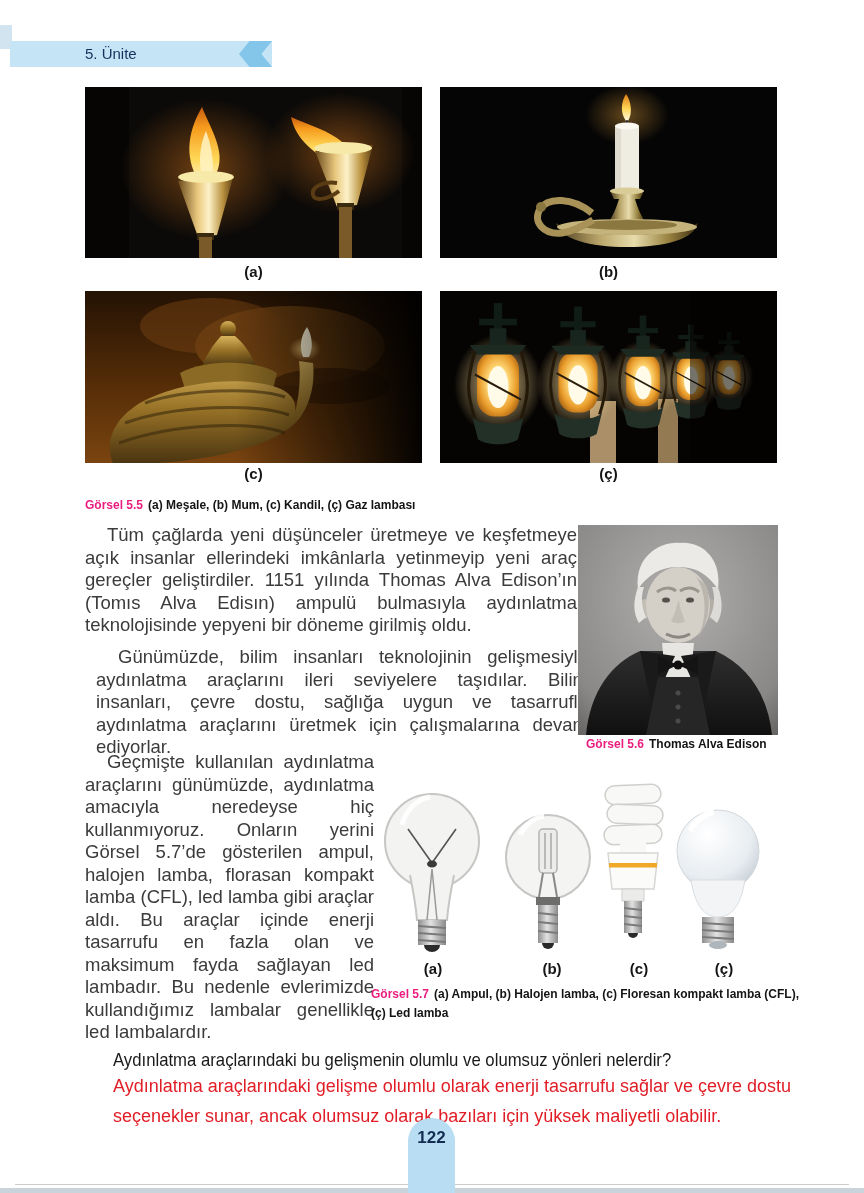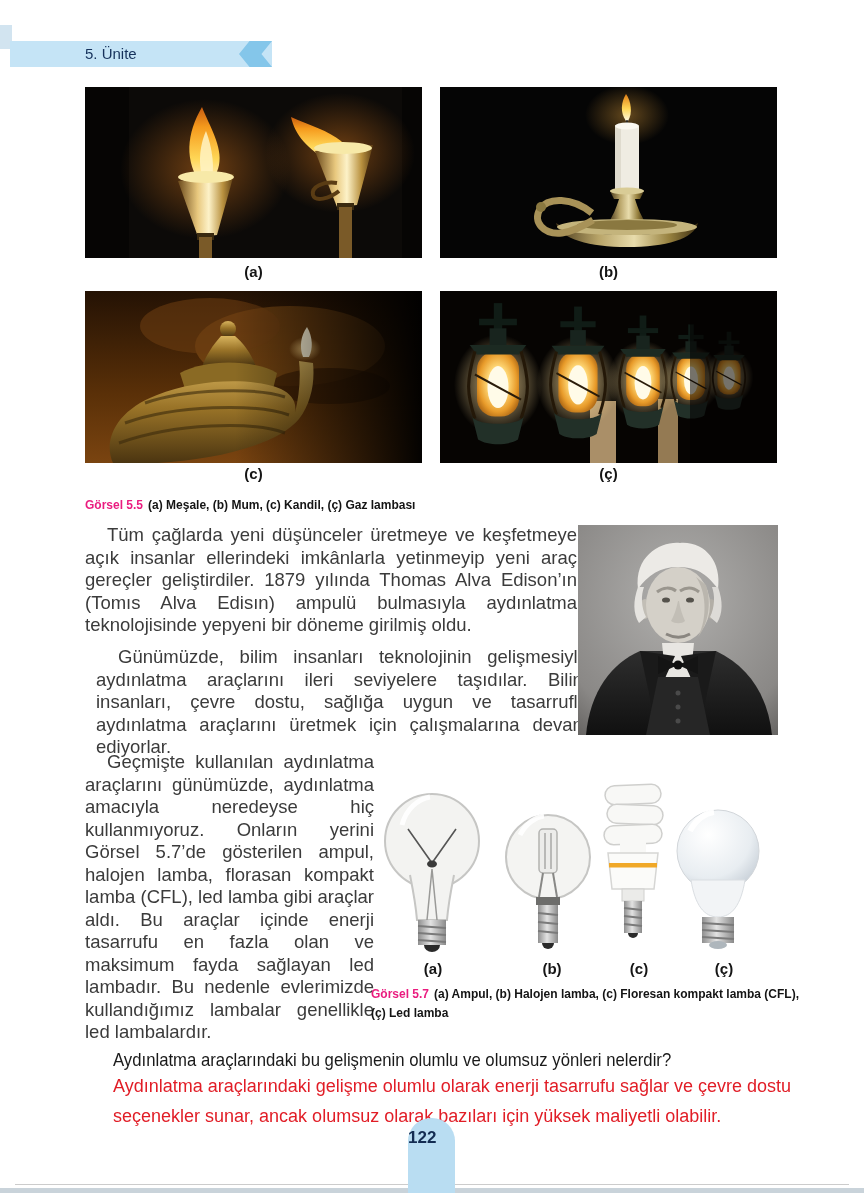--- a/index.html
+++ b/index.html
@@ -22,21 +22,21 @@
   .figlabel{font-size:15px;font-weight:bold;color:#151515;text-align:center;}
   .caption{font-size:12px;font-weight:bold;color:#141414;line-height:19px;}
   .cap-tag{color:#ea1c7f;margin-right:5px;font-weight:bold;}
   
   .para{font-size:18.5px;line-height:22.5px;color:#3b3b3b;text-align:justify;text-indent:22px;}
   
   .question{font-size:19px;color:#1a1a1a;transform:scaleX(.88);transform-origin:left center;white-space:nowrap;}
   .answer{font-size:18px;line-height:30px;color:#e11d26;}
   
   .page-tab{left:408px;top:1118px;width:47px;height:75px;background:#b9ddf2;
-    border-radius:23px 23px 0 0;z-index:5;}
+    border-radius:23px 23px 0 0;text-align:center;z-index:5;}
   .page-tab span{display:inline-block;margin-top:10px;font-size:17px;font-weight:bold;color:#132c52;}
   .hairline{left:15px;top:1184px;width:834px;height:1px;background:#cccccc;}
   .bottom-band{left:0;top:1188px;width:864px;height:5px;background:#c9d3da;}
 </style>
 </head>
 <body>
 
 <div id="page">
 
   <div class="abs corner-sq"></div>
@@ -212,21 +212,21 @@
     </svg>
   </div>
 
   <div class="abs figlabel" style="left:85px;top:465px;width:337px;">(c)</div>
   <div class="abs figlabel" style="left:440px;top:465px;width:337px;">(ç)</div>
 
   <div class="abs caption" style="left:85px;top:496px;width:660px;">
     <span class="cap-tag">Görsel 5.5</span><span>(a) Meşale, (b) Mum, (c) Kandil, (ç) Gaz lambası</span>
   </div>
 
-  <div class="abs para" style="left:85px;top:524px;width:492px;">Tüm çağlarda yeni düşünceler üretmeye ve keşfetmeye açık insanlar ellerindeki imkânlarla yetinmeyip yeni araç gereçler geliştirdiler. 1879 yılında Thomas Alva Edison’ın (Tomıs Alva Edisın) ampulü bulmasıyla aydınlatma teknolojisinde yepyeni bir döneme girilmiş oldu.</div>
+  <div class="abs para" style="left:85px;top:524px;width:492px;">Tüm çağlarda yeni düşünceler üretmeye ve keşfetmeye açık insanlar ellerindeki imkânlarla yetinmeyip yeni araç gereçler geliştirdiler. 1151 yılında Thomas Alva Edison’ın (Tomıs Alva Edisın) ampulü bulmasıyla aydınlatma teknolojisinde yepyeni bir döneme girilmiş oldu.</div>
   <div class="abs para" style="left:96px;top:646px;width:492px;">Günümüzde, bilim insanları teknolojinin gelişmesiyle aydınlatma araçlarını ileri seviyelere taşıdılar. Bilim insanları, çevre dostu, sağlığa uygun ve tasarruflu aydınlatma araçlarını üretmek için çalışmalarına devam ediyorlar.</div>
 
   <div class="abs photo" style="left:578px;top:525px;width:200px;height:210px;">
     <svg viewBox="0 0 200 210" preserveAspectRatio="none">
       <defs>
         <radialGradient id="e-bg" cx="50%" cy="35%" r="90%">
           <stop offset="0%" stop-color="#b0afad"></stop>
             <stop offset="70%" stop-color="#8a8886"></stop>
             <stop offset="100%" stop-color="#565452"></stop>
         </radialGradient>
@@ -258,20 +258,23 @@
         <path d="M79,67 C85,62 93,62 98,66" stroke="#9a968e" stroke-width="3" fill="none"></path>
         <path d="M102,66 C108,62 115,62 121,67" stroke="#9a968e" stroke-width="3" fill="none"></path>
         <ellipse cx="88" cy="75" rx="4" ry="2.6" fill="#55524c"></ellipse>
         <ellipse cx="112" cy="75" rx="4" ry="2.6" fill="#55524c"></ellipse>
         <path d="M100,76 C98,85 96,91 93,96 C97,99 104,99 107,96 C104,89 102,83 101,76 Z" fill="#c2beb6"></path>
         <path d="M88,109 C96,113 105,113 112,109" stroke="#8a8680" stroke-width="3" fill="none"></path>
       </g>
     </svg>
   </div>
 
+  <div class="abs caption" style="left:586px;top:735px;width:195px;">
+    <span class="cap-tag">Görsel 5.6</span><span>Thomas Alva Edison</span>
+  </div>
 
   <div class="abs para" style="left:85px;top:751px;width:289px;">Geçmişte kullanılan aydınlatma araçlarını günümüzde, aydınlatma amacıyla neredeyse hiç kullanmıyoruz. Onların yerini Görsel 5.7’de gösterilen ampul, halojen lamba, florasan kompakt lamba (CFL), led lamba gibi araçlar aldı. Bu araçlar içinde enerji tasarrufu en fazla olan ve maksimum fayda sağlayan led lambadır. Bu nedenle evlerimizde kullandığımız lambalar genellikle led lambalardır.</div>
 
   <div class="abs photo" style="left:380px;top:777px;width:415px;height:184px;">
     <svg viewBox="0 0 415 184" preserveAspectRatio="none">
       <defs>
         <linearGradient id="b-screw" x1="0" y1="0" x2="1" y2="0">
           <stop offset="0%" stop-color="#8f8f8f"></stop>
             <stop offset="45%" stop-color="#e2e2e2"></stop>
             <stop offset="100%" stop-color="#8a8a8a"></stop>

